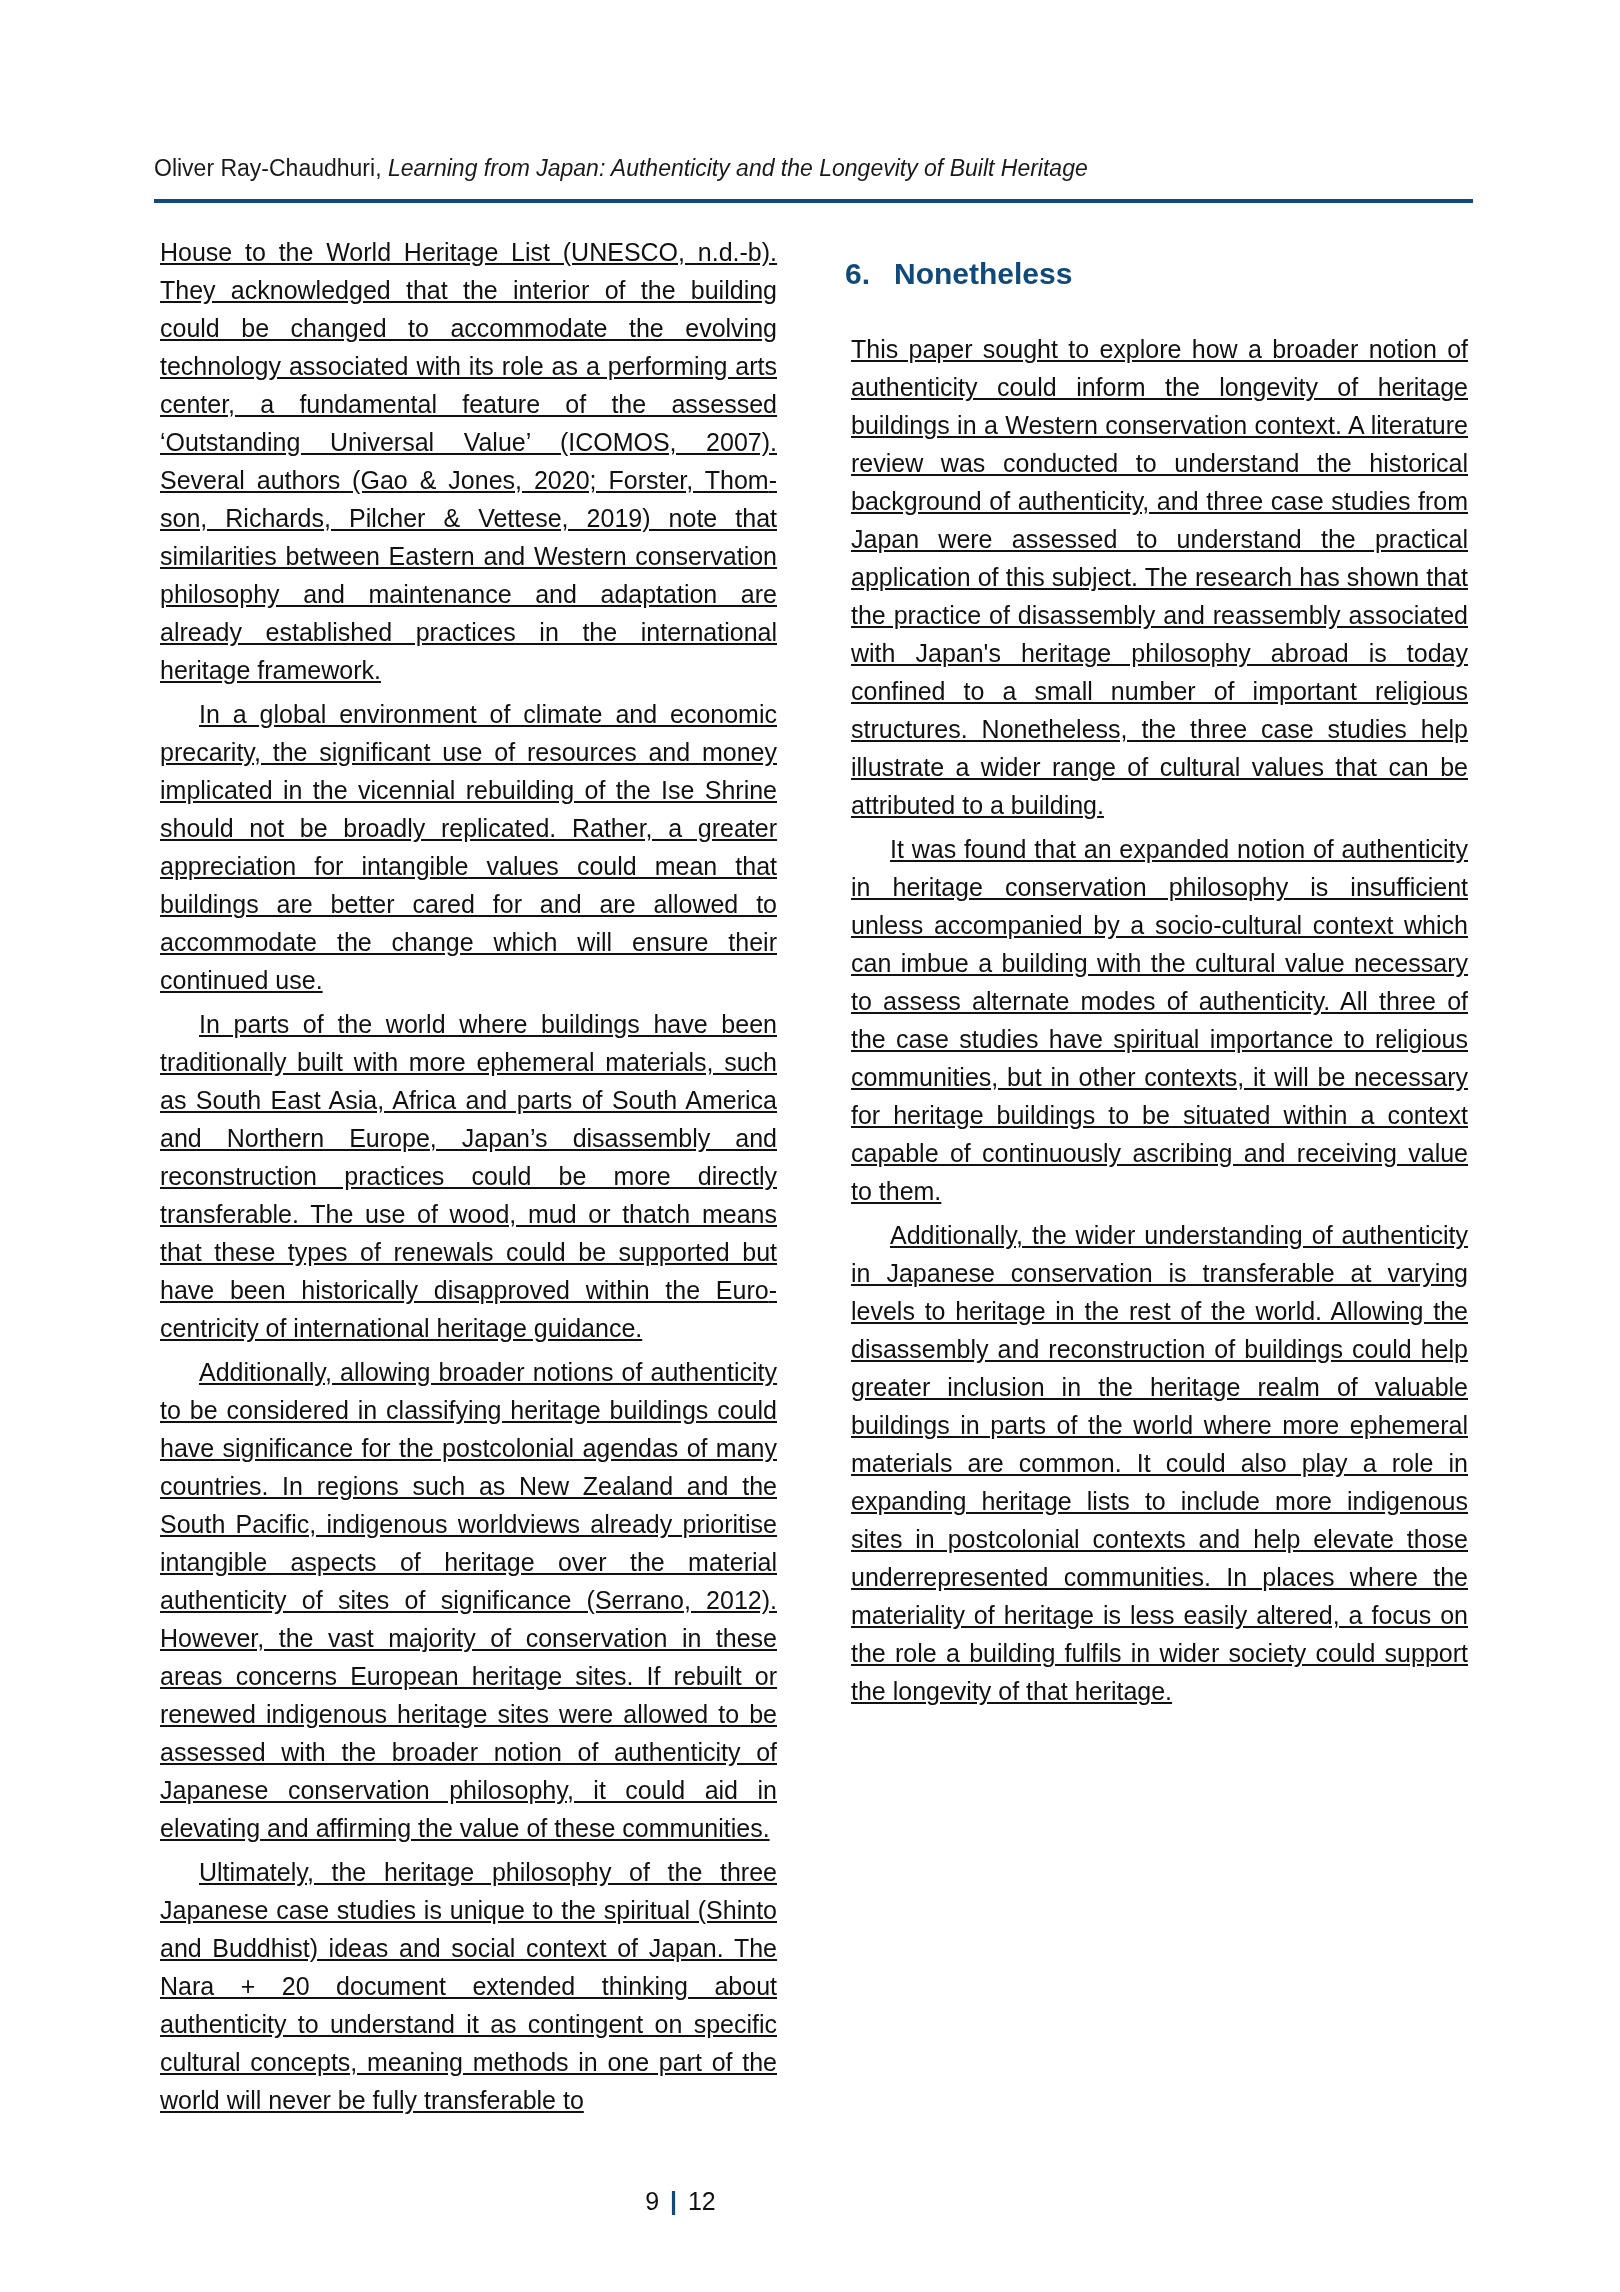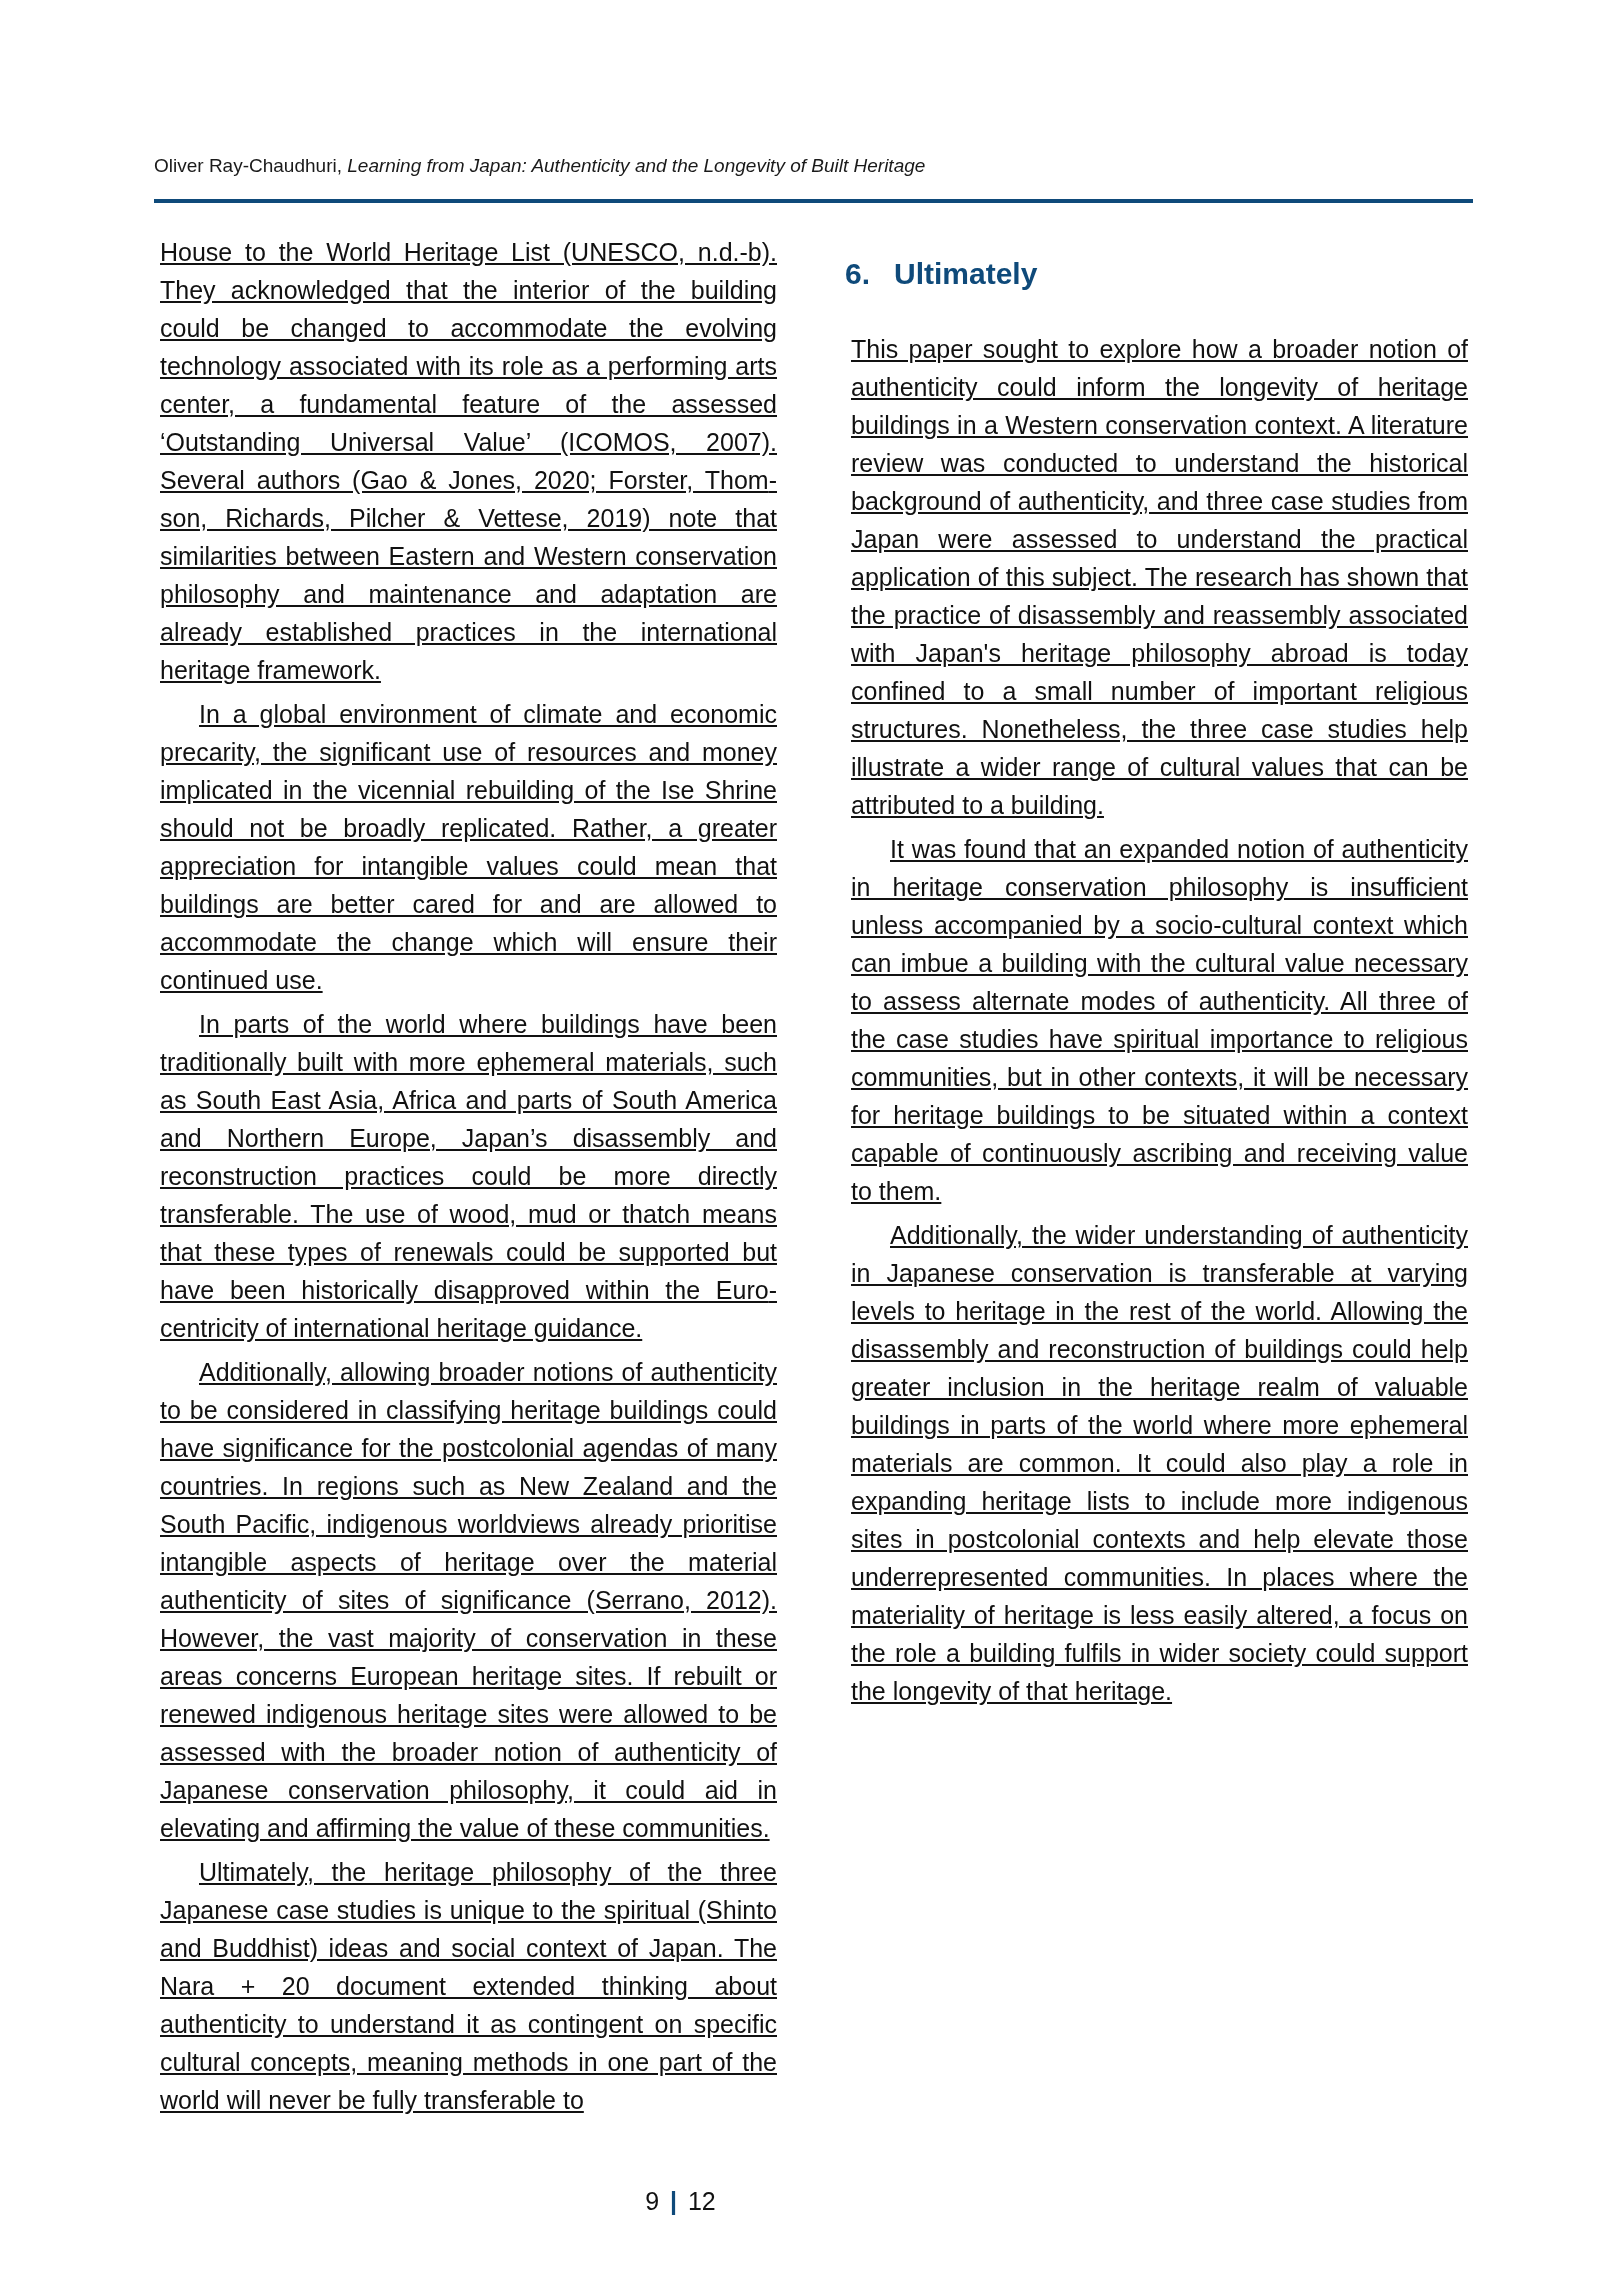--- a/index.html
+++ b/index.html
@@ -1,17 +1,17 @@
 <!DOCTYPE html>
 <html><head>
 <meta charset="utf-8">
 <style>
   html, body { margin: 0; padding: 0; background: #ffffff; }
   body { width: 1620px; height: 2293px; position: relative; overflow: hidden; font-family: "Liberation Sans", sans-serif; color: #111; }
-  .header-text { position: absolute; left: 154px; top: 155px; font-size: 19px; color: #1a1a1a; white-space: nowrap; }
+  .header-text { position: absolute; left: 154px; top: 155px; font-size: 23px; color: #1a1a1a; white-space: nowrap; }
   .header-text .title { font-style: italic; }
   .header-rule { position: absolute; left: 154px; top: 199px; width: 1319px; height: 3.9px; background: #0f4a7a; }
   .col { position: absolute; top: 227px; width: 629px; font-size: 25px; line-height: 38px; text-align: justify; hyphens: manual; }
   .col.left { left: 154px; }
   .col.right { left: 845px; }
   .col p { margin: 6px; text-decoration: underline; }
   .col p.indent { text-indent: 39px; }
   .section-heading { margin: 27.4px 0 37px 0; font-size: 30px; font-weight: bold; color: #0f4a7a; line-height: 39px; }
   .section-heading .num { display: inline-block; width: 49px; }
   .page-num { position: absolute; top: 2187px; left: 0; width: 1361px; text-align: center; font-size: 25px; color: #111; }
@@ -28,21 +28,21 @@
 <div class="col left">
   <p>House to the World Heritage List (UNESCO, n.d.-b). They acknowledged that the interior of the building could be changed to accommodate the evolving technology associated with its role as a performing arts center, a fundamental feature of the assessed ‘Outstanding Universal Value’ (ICOMOS, 2007). Several authors (Gao &amp; Jones, 2020; Forster, Thom­son, Richards, Pilcher &amp; Vettese, 2019) note that similarities between Eastern and Western conserva­tion philosophy and maintenance and adaptation are already established practices in the international heritage framework.</p>
   <p class="indent">In a global environment of climate and economic precarity, the significant use of resources and money implicated in the vicennial rebuilding of the Ise Shrine should not be broadly replicated. Rather, a greater appreciation for intangible values could mean that buildings are better cared for and are al­lowed to accommodate the change which will ensure their continued use.</p>
   <p class="indent">In parts of the world where buildings have been traditionally built with more ephemeral materials, such as South East Asia, Africa and parts of South America and Northern Europe, Japan’s disassembly and reconstruction practices could be more directly transferable. The use of wood, mud or thatch means that these types of renewals could be supported but have been historically disapproved within the Euro­centricity of international heritage guidance.</p>
   <p class="indent">Additionally, allowing broader notions of authen­ticity to be considered in classifying heritage build­ings could have significance for the postcolonial agendas of many countries. In regions such as New Zealand and the South Pacific, indigenous worldviews already prioritise intangible aspects of heritage over the material authenticity of sites of sig­nificance (Serrano, 2012). However, the vast major­ity of conservation in these areas concerns Euro­pean heritage sites. If rebuilt or renewed indigenous heritage sites were allowed to be assessed with the broader notion of authenticity of Japanese conserva­tion philosophy, it could aid in elevating and affirming the value of these communities.</p>
   <p class="indent">Ultimately, the heritage philosophy of the three Japanese case studies is unique to the spiritual (Shinto and Buddhist) ideas and social context of Ja­pan. The Nara + 20 document extended thinking about authenticity to understand it as contingent on specific cultural concepts, meaning methods in one part of the world will never be fully transferable to</p>
 </div>
 
 <div class="col right">
   <div class="section-heading">
-    <span class="num">6.</span><span>Ultimately</span>
+    <span class="num">6.</span><span>Nonetheless</span>
   </div>
   <p>This paper sought to explore how a broader notion of authenticity could inform the longevity of heritage buildings in a Western conservation context. A liter­ature review was conducted to understand the his­torical background of authenticity, and three case studies from Japan were assessed to understand the practical application of this subject. The research has shown that the practice of disassembly and re­assembly associated with Japan's heritage philoso­phy abroad is today confined to a small number of important religious structures. Nonetheless, the three case studies help illustrate a wider range of cultural values that can be attributed to a building.</p>
   <p class="indent">It was found that an expanded notion of authen­ticity in heritage conservation philosophy is insuffi­cient unless accompanied by a socio-cultural context which can imbue a building with the cultural value necessary to assess alternate modes of authenticity. All three of the case studies have spiritual im­portance to religious communities, but in other con­texts, it will be necessary for heritage buildings to be situated within a context capable of continuously as­cribing and receiving value to them.</p>
   <p class="indent">Additionally, the wider understanding of authen­ticity in Japanese conservation is transferable at var­ying levels to heritage in the rest of the world. Allow­ing the disassembly and reconstruction of buildings could help greater inclusion in the heritage realm of valuable buildings in parts of the world where more ephemeral materials are common. It could also play a role in expanding heritage lists to include more in­digenous sites in postcolonial contexts and help ele­vate those underrepresented communities. In places where the materiality of heritage is less easily al­tered, a focus on the role a building fulfils in wider society could support the longevity of that heritage.</p>
 </div>
 
 <div class="page-num">
   <span>9</span>
   <span class="sep">|</span>
   <span>12</span>

